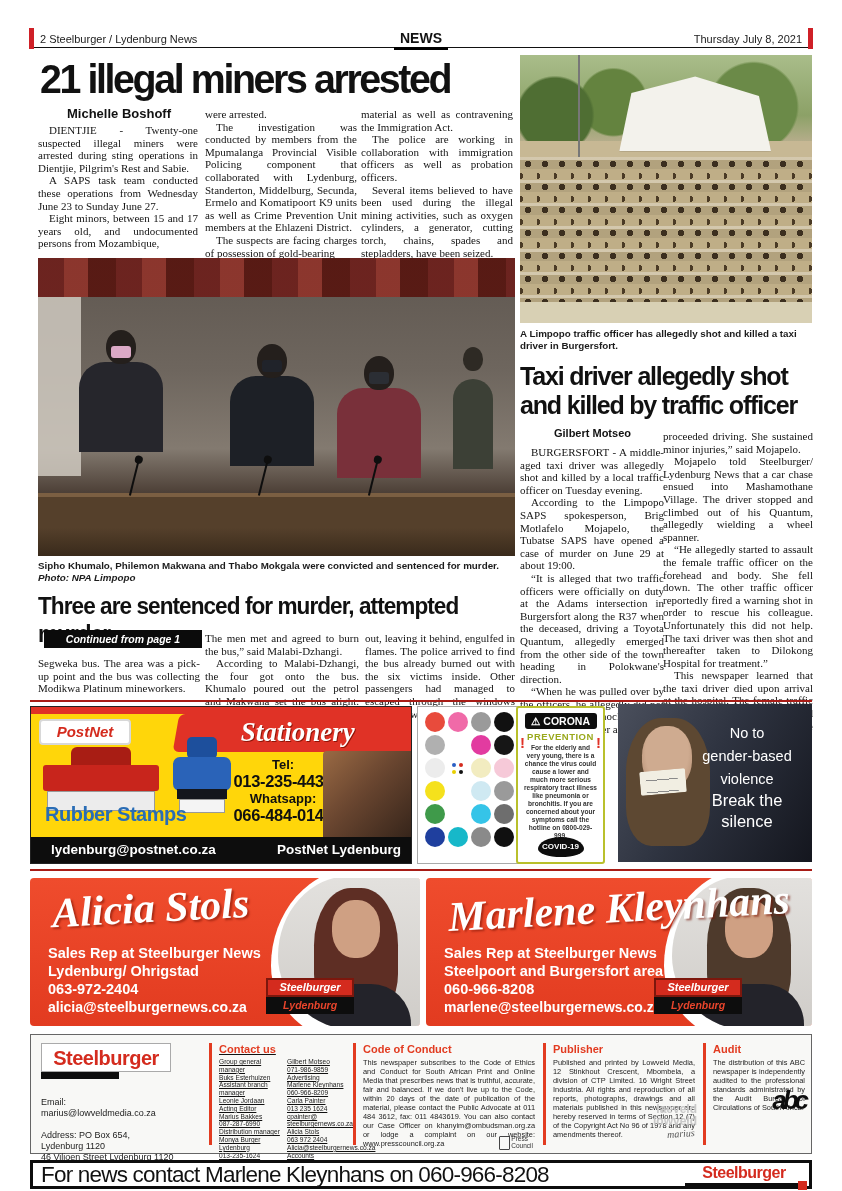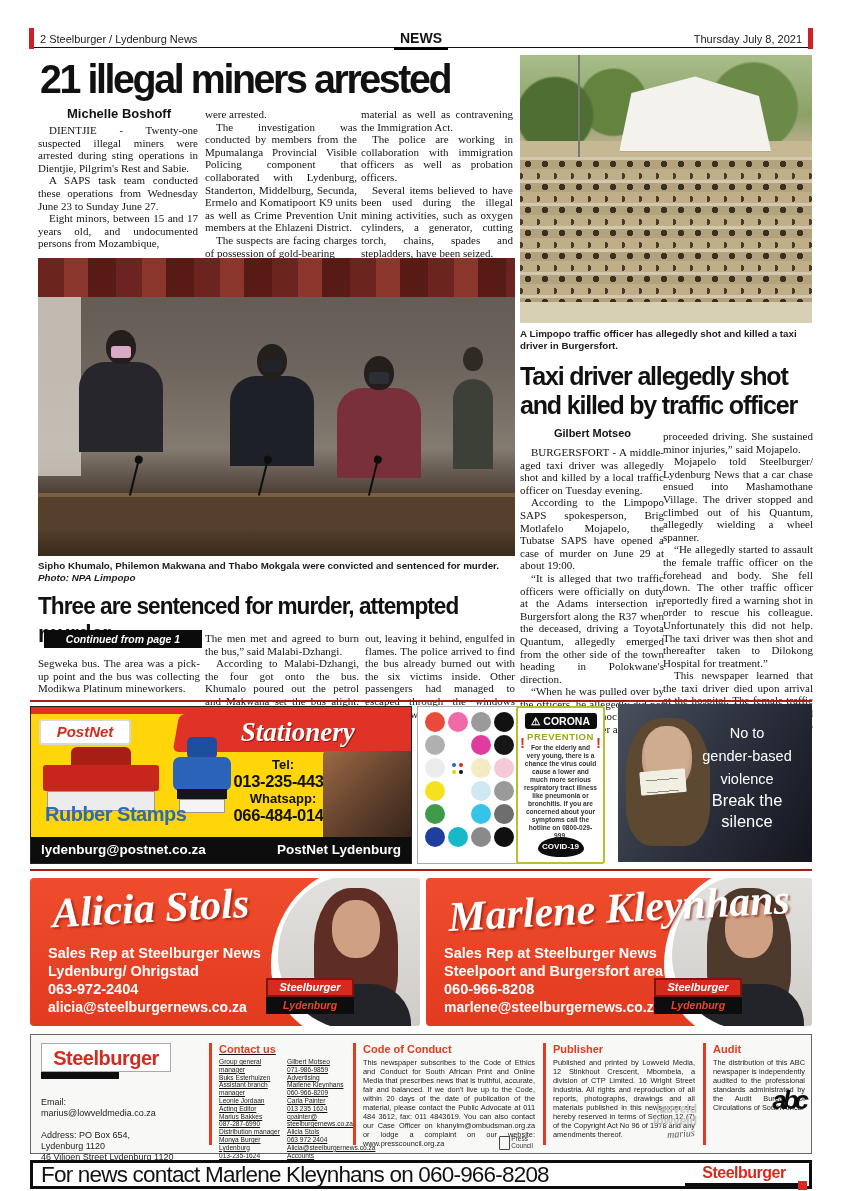--- a/index.html
+++ b/index.html
@@ -95,21 +95,21 @@
   .stamp-blue { position:absolute; left:142px; top:30px; width:58px; height:78px; }
   .stamp-blue .handle { position:absolute; left:14px; top:0; width:30px; height:22px; background:#1d4f9c; border-radius:5px; }
   .stamp-blue .bodyp { position:absolute; left:0; top:20px; width:58px; height:34px; background:#2a63b8; border-radius:7px; }
   .stamp-blue .band { position:absolute; left:4px; top:52px; width:50px; height:10px; background:#14161c; }
   .stamp-blue .base { position:absolute; left:6px; top:62px; width:46px; height:14px; background:#f4f4f4; border:1px solid #999; }
   #pn-tel { position:absolute; left:186px; top:50px; width:132px; text-align:center; font-weight:bold; color:#101010; }
   #pn-tel .lab { font-size:13px; } #pn-tel .num { font-size:16.5px; letter-spacing:-.3px; }
   #pn-photo { position:absolute; right:0; top:44px; width:88px; height:88px; background:linear-gradient(135deg,#9a6a44 0%, #6a4630 45%, #35241a 100%); border-radius:4px 0 0 0; }
   #pn-rubber { position:absolute; left:14px; top:96px; font-size:20px; font-weight:bold; color:#2a6db5; letter-spacing:-.5px; }
   #pn-bar { position:absolute; left:0; bottom:0; width:100%; height:26px; background:#0d0d0d; color:#fff; font-weight:bold; font-size:13.5px; }
-  #pn-bar .l { position:absolute; left:10px; top:5px; } #pn-bar .r { position:absolute; right:10px; top:5px; }
+  #pn-bar .l { position:absolute; left:20px; top:5px; } #pn-bar .r { position:absolute; right:10px; top:5px; }
 
   
   #ad-dots { left:417px; top:706px; width:102px; height:158px; background:#fff; border:1px solid #aaa; padding:5px 0 0 7px; }
   #dots-grid { display:grid; grid-template-columns:repeat(4,20px); gap:3px; }
   .dot { width:20px; height:20px; border-radius:50%; }
   .dot.empty { background:transparent; }
   .dot.mini { position:relative; }
   .dot.mini::before { content:""; position:absolute; left:4px; top:5px; width:4px; height:4px; border-radius:50%; background:#2a5fc4;
      box-shadow:7px 0 0 #d42b1e, 0 7px 0 #e8cf00, 7px 7px 0 #111; }
 

